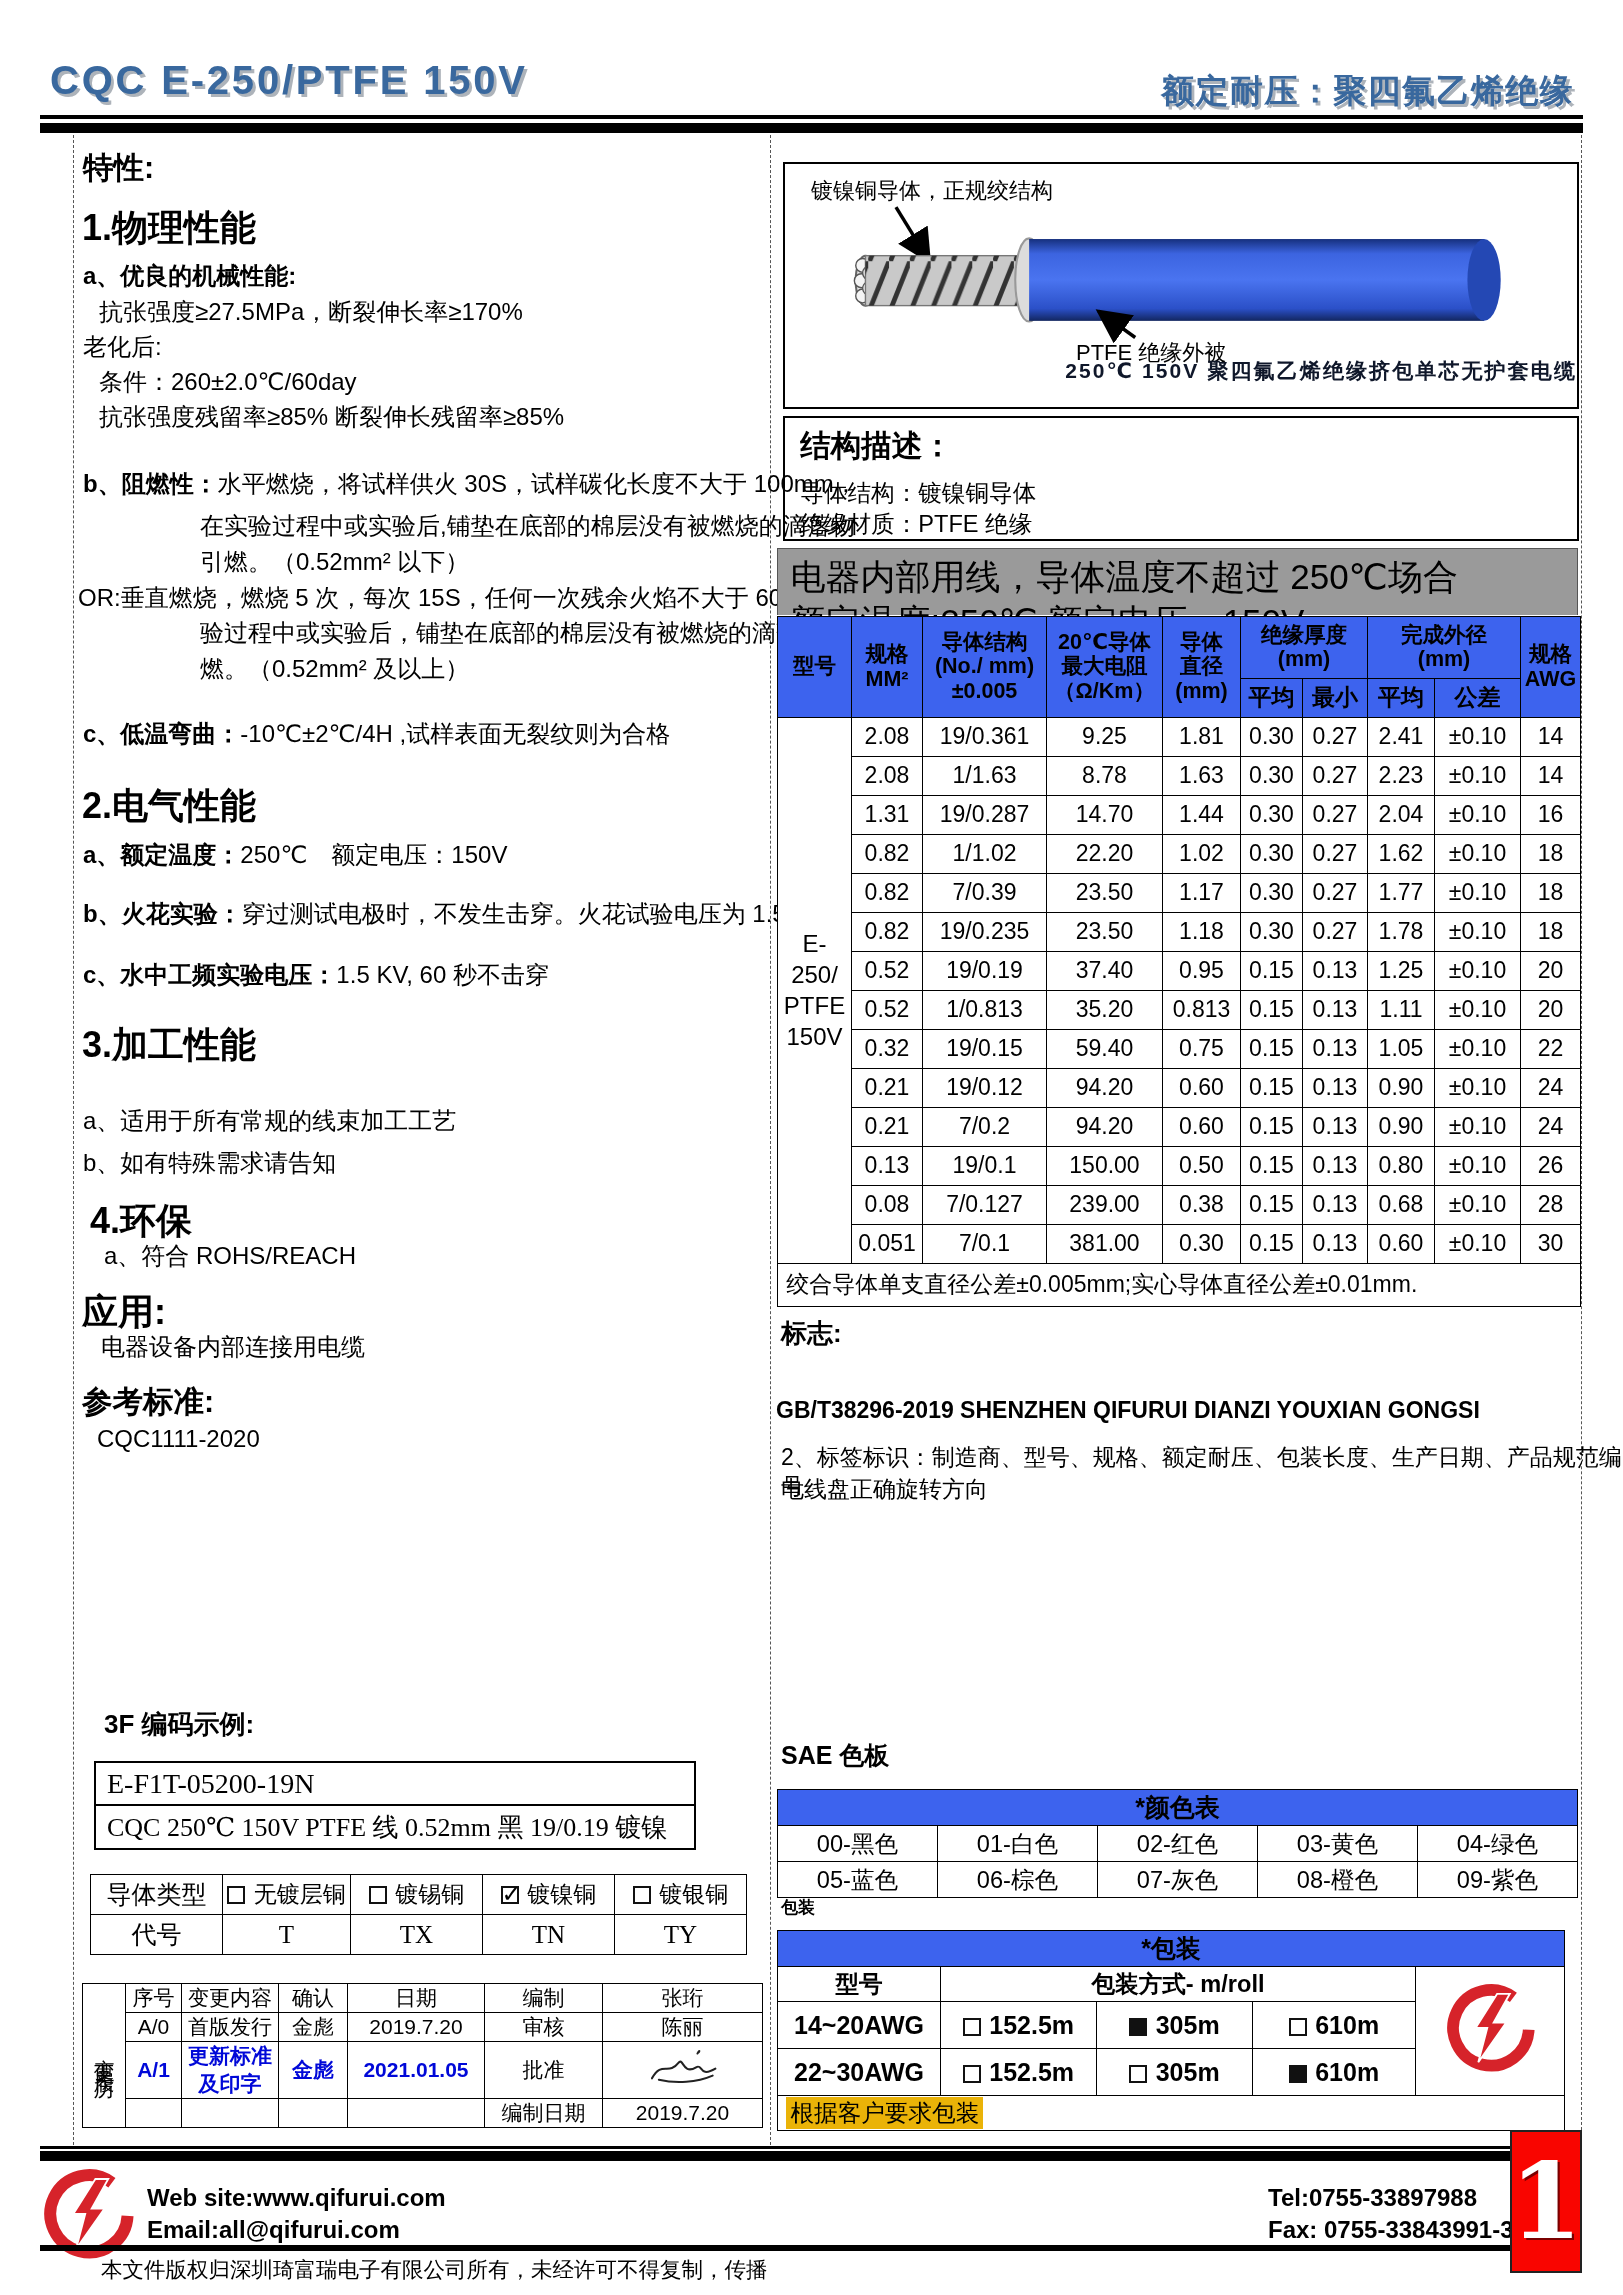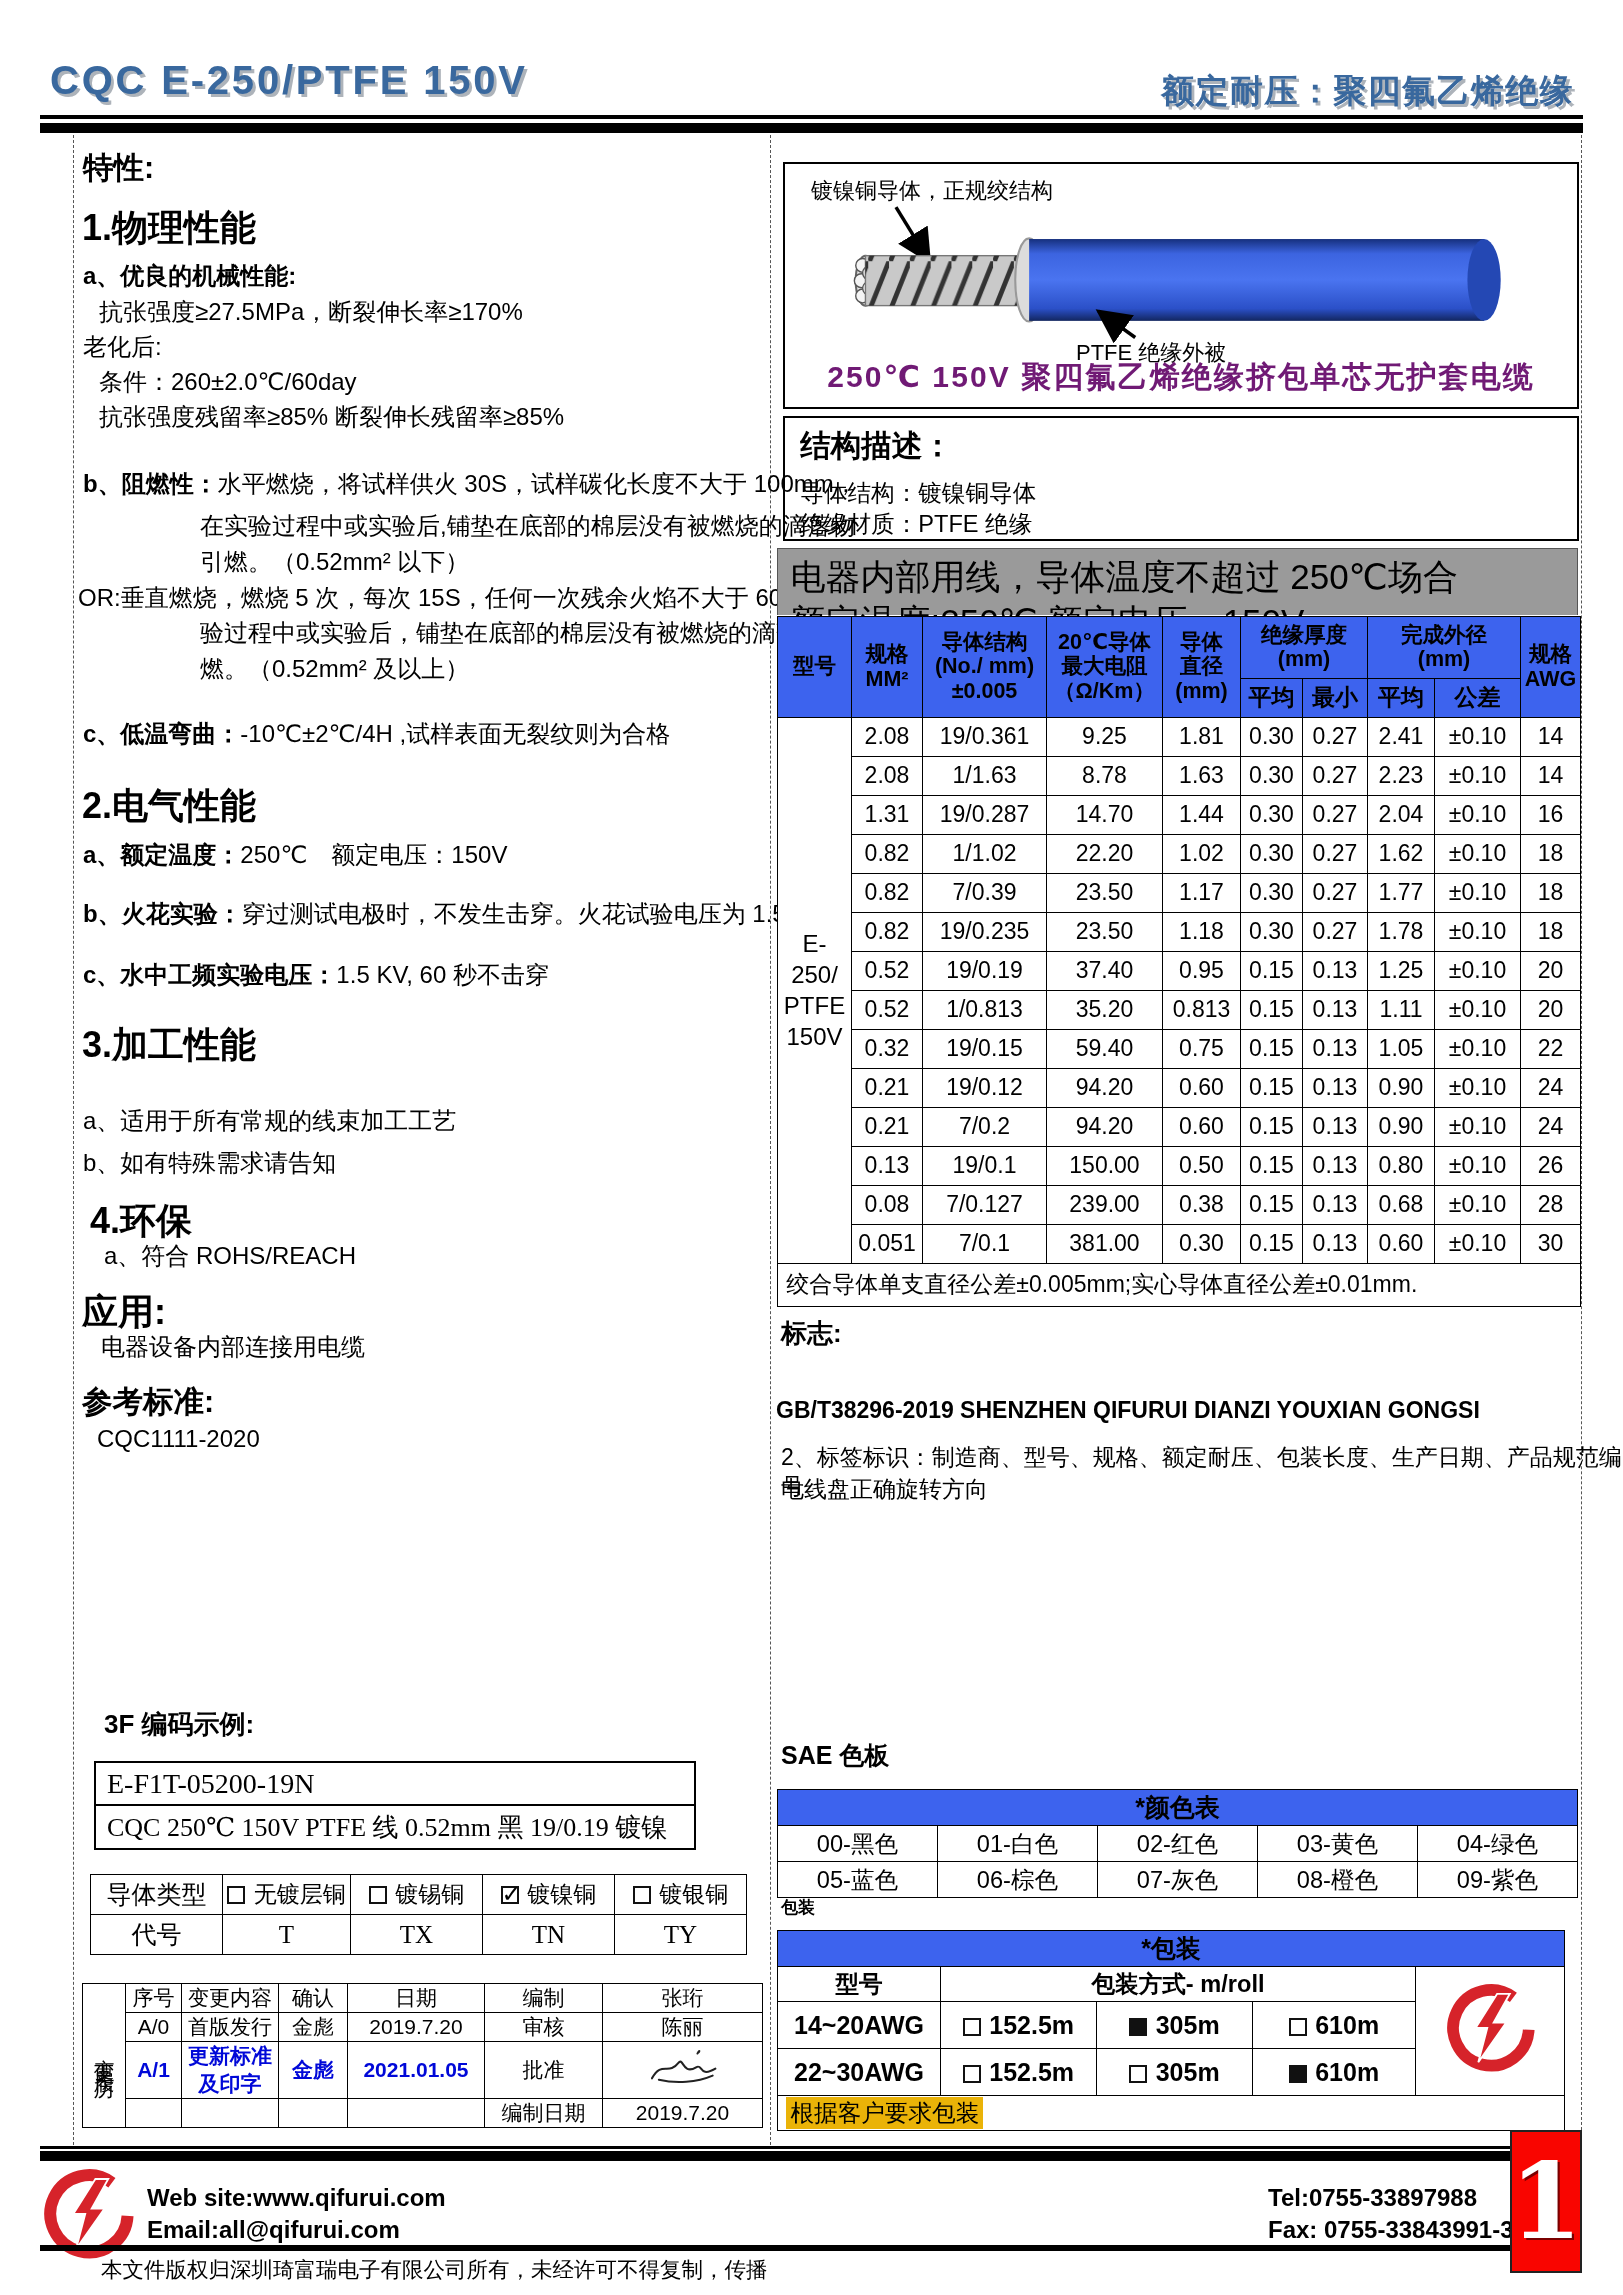--- a/index.html
+++ b/index.html
@@ -22,22 +22,22 @@
   .vdash{top:135px;height:2010px;width:0;border-left:1.4px dashed #555;}
 
   
   .tl{line-height:1.25;}
   .h1{font-size:36px;font-weight:bold;}
   .h2{font-size:30.5px;font-weight:bold;}
   .body35{font-size:24px;}
 
   
   .diagram-box{left:783px;top:162px;width:792px;height:243px;border:2.1px solid #000;background:#fff;}
-  .diagram-title{left:0;top:193px;width:100%;text-align:center;font-size:30px;font-weight:bold;
-                 color:#701a75;letter-spacing:2.1px;}
+  .diagram-title{left:0;top:193px;width:100%;text-align:right;font-size:21px;font-weight:bold;
+                 color:#0f172a;letter-spacing:2.1px;}
 
   
   .struct-box{left:783px;top:416px;width:792px;height:121px;border:2.1px solid #000;}
 
   
   .grayband{left:777px;top:548px;width:801px;height:67px;background:#9a9a9a;
             border:1.4px solid #555;border-bottom:none;box-sizing:border-box;padding:4.2px 12.5px;}
   .grayband div{font-size:35px;line-height:1.2;margin-top:2.8px;}
 
   

